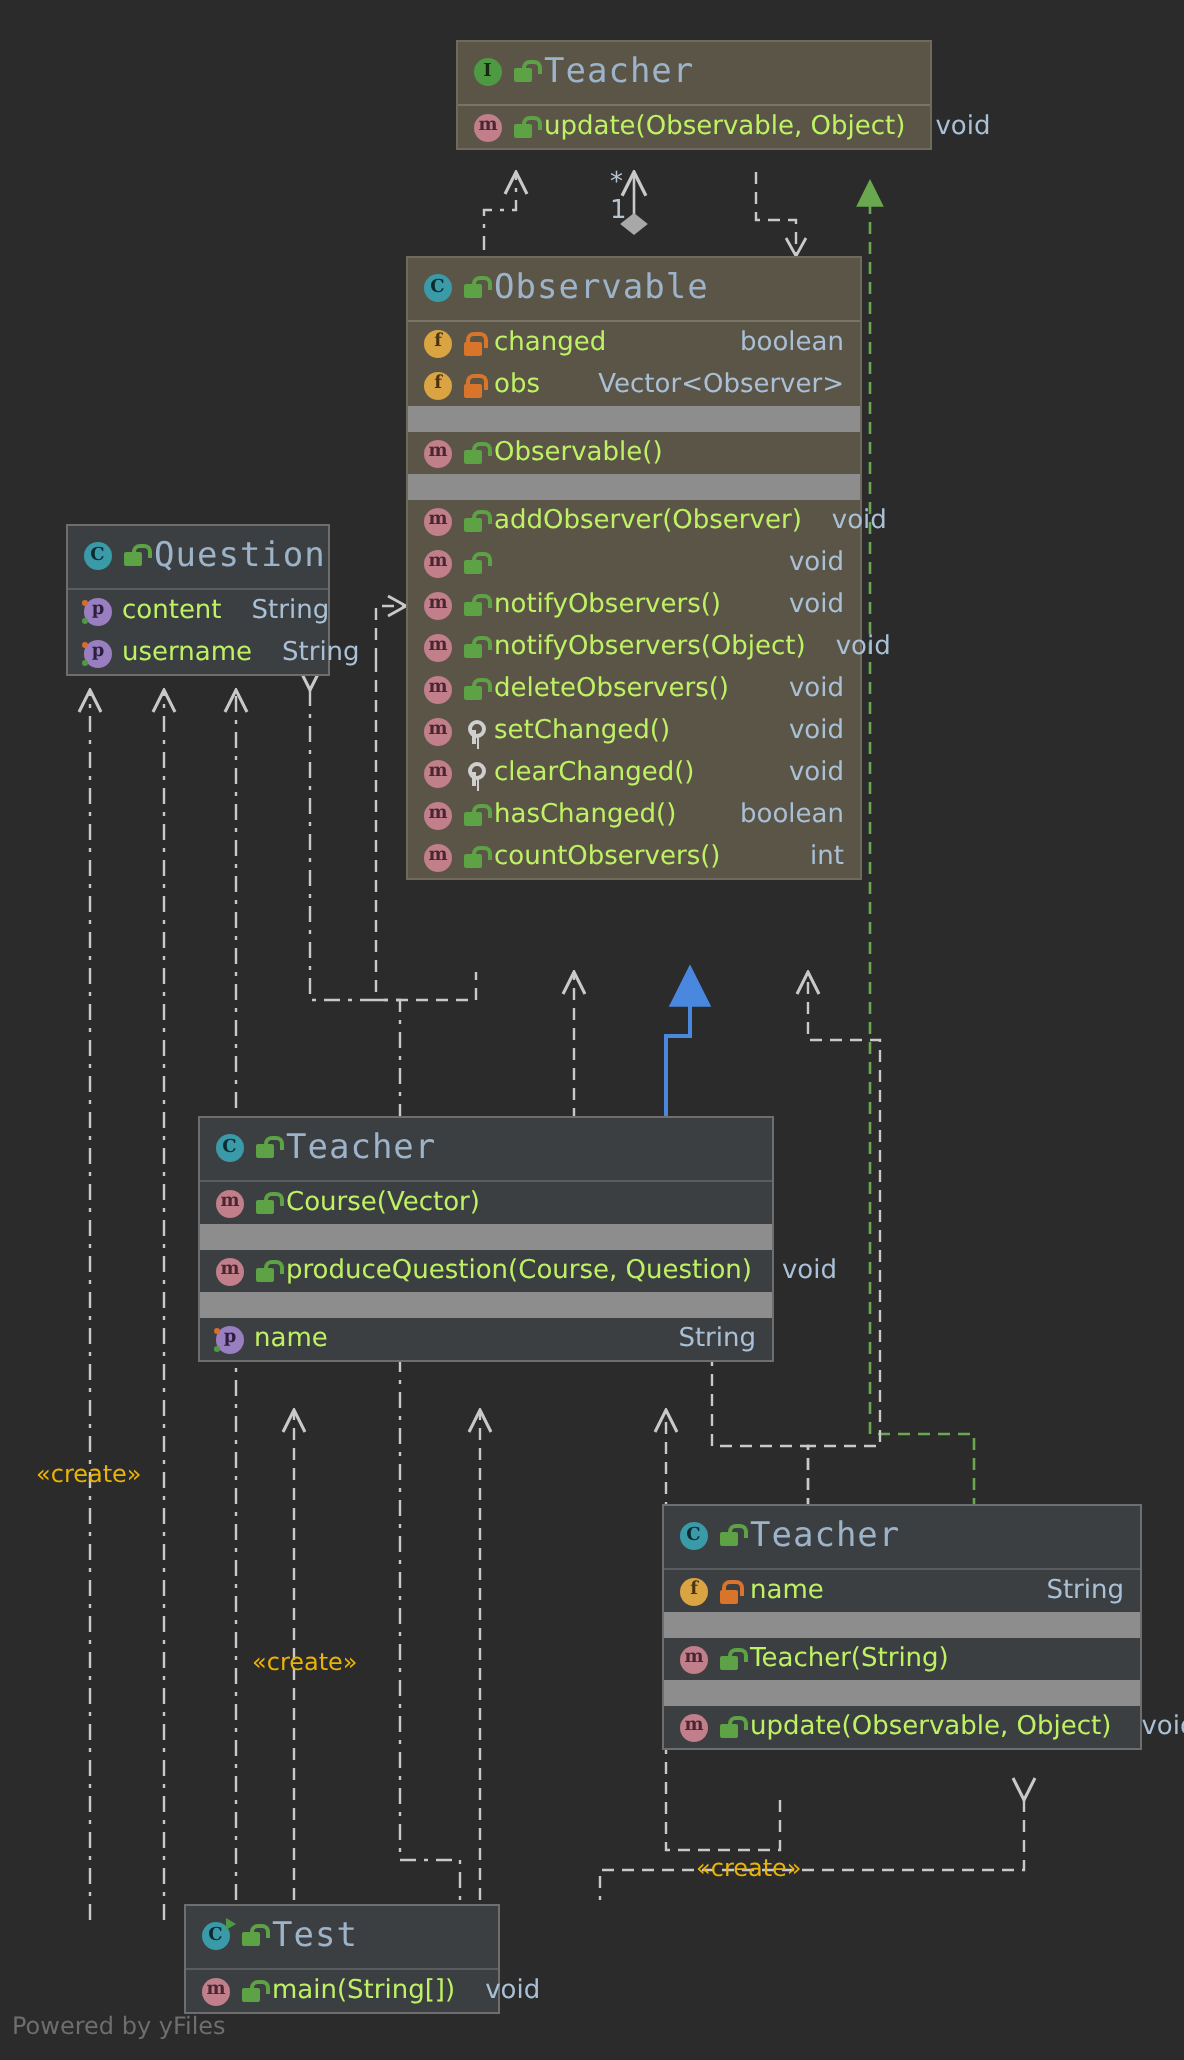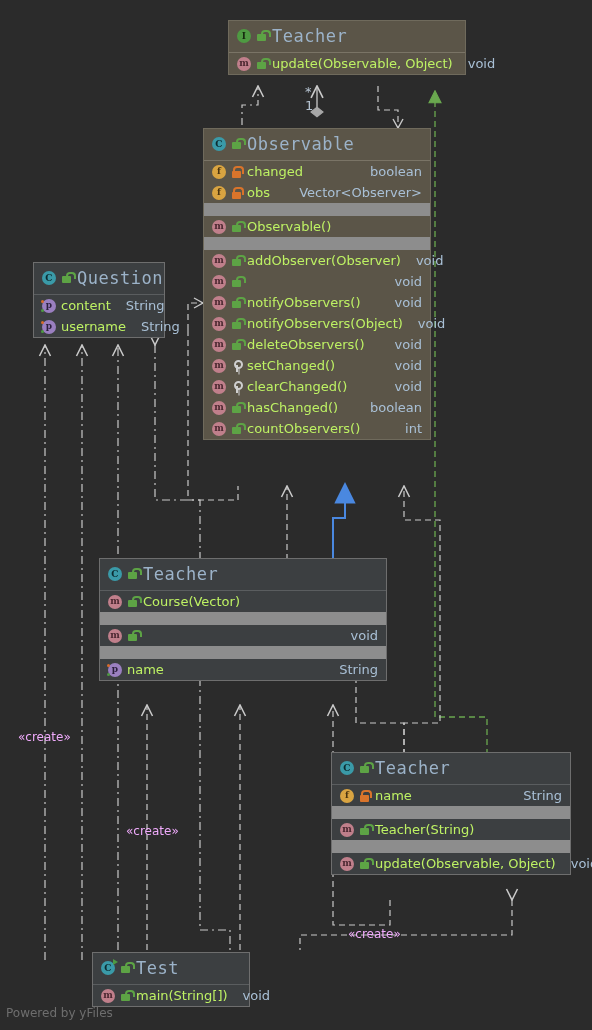--- a/index.html
+++ b/index.html
@@ -49,21 +49,21 @@
   
   .vis-prv:before{content:"";position:absolute;left:1px;top:5px;width:9px;height:7px;background:#d9742b;border-radius:1px;}
   .vis-prv:after{content:"";position:absolute;left:2px;top:0px;width:7px;height:6px;
       border:2px solid #d9742b;border-bottom:none;border-radius:4px 4px 0 0;}
   
   .vis-pro:before{content:"";position:absolute;left:3px;top:0px;width:5px;height:5px;
       border:2px solid #cfcfcf;border-radius:50%;}
   .vis-pro:after{content:"";position:absolute;left:5px;top:5px;width:2px;height:7px;background:#cfcfcf;
       box-shadow:2px 3px 0 -0.5px #cfcfcf;}
 
-  .edge-label{position:absolute;font-size:12px;color:#f0abfc;white-space:nowrap;
+  .edge-label{position:absolute;font-size:12px;color:#eab308;white-space:nowrap;
       font-family:"DejaVu Sans","Liberation Sans",sans-serif;}
   .mult{position:absolute;font-size:13px;color:#b6c4d2;font-family:"DejaVu Sans","Liberation Sans",sans-serif;}
 
   .watermark{position:absolute;left:6px;top:1006px;font-size:12px;color:#6e6e6e;}
 </style>
 </head>
 <body>
 
 <div id="canvas">
 
@@ -269,20 +269,21 @@
     <div class="row">
       <span class="ic ic-m">m</span>
       <span class="vis vis-pub"></span>
       <span class="lbl">Course(Vector)</span>
       <span class="typ"></span>
     </div>
     <div class="sep"></div>
     <div class="row">
       <span class="ic ic-m">m</span>
       <span class="vis vis-pub"></span>
+      <span class="lbl">produceQuestion(Course, Question)</span>
       <span class="typ">void</span>
     </div>
     <div class="sep"></div>
     <div class="row">
       <span class="ic ic-p dotl">p</span>
       <span class="lbl">name</span>
       <span class="typ">String</span>
     </div>
   </div>
 

